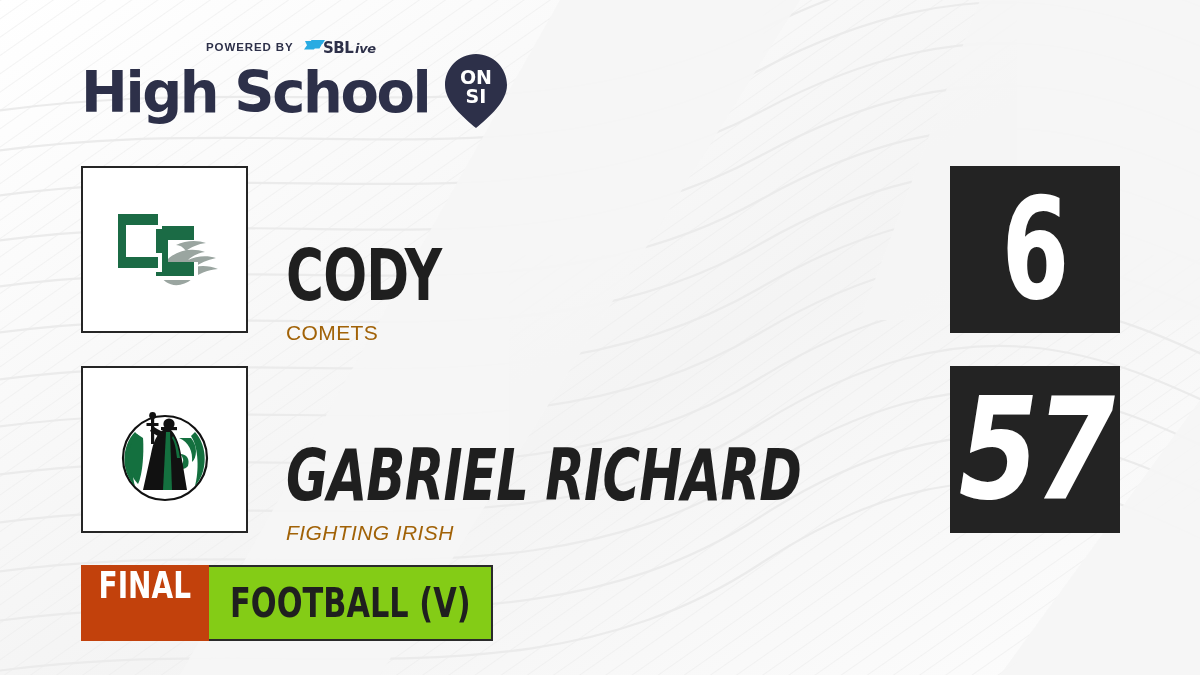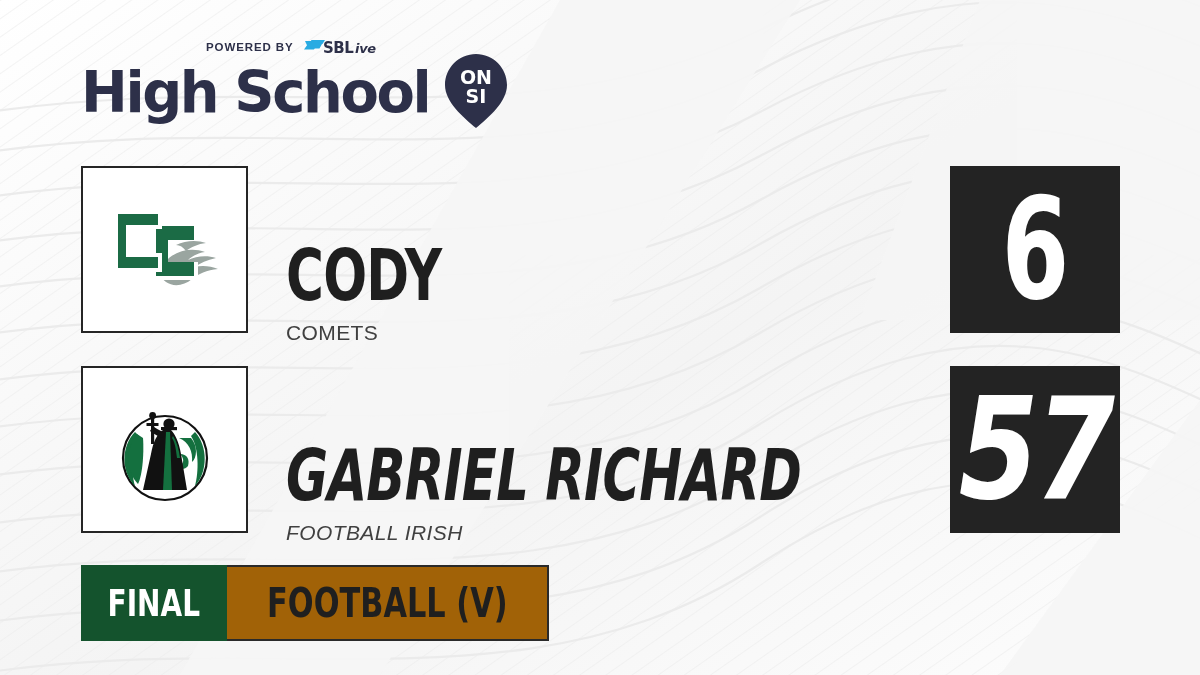--- a/index.html
+++ b/index.html
@@ -91,21 +91,21 @@
     white-space:nowrap;
     transform-origin:left center;
   }
   #team-name-0 { font-size:68px; letter-spacing:-1px; transform:scaleX(0.76) scaleY(1.05); }
   #team-name-1 { font-size:68px; letter-spacing:-1px; transform:scaleX(0.755) scaleY(1.05); }
   .team-mascot {
     font-family:"Liberation Sans", sans-serif;
     font-weight:normal;
     font-size:21px;
     letter-spacing:0.4px;
-    color:#404040;
+    color:#a16207;
     margin-top:17px;
     white-space:nowrap;
   }
 
   .score-box {
     position:absolute; left:950px; top:0;
     width:170px; height:167px;
     background:#232323;
     display:flex; align-items:center; justify-content:center;
     overflow:visible;
@@ -121,39 +121,39 @@
   #score-value-0 { font-size:125px; transform:scaleX(0.78) scaleY(1.12); }
   #score-value-1 { font-size:125px; transform:scaleX(0.92) scaleY(1.12); letter-spacing:-4px; }
 
   
   #status-bar {
     position:absolute; left:81px; top:565px;
     height:76px;
     display:flex; align-items:stretch;
   }
   #status-state {
-    background:#14532d;
-    width:146px;
-    display:flex; align-items:center; justify-content:center;
+    background:#c2410c;
+    width:128px;
+    display:flex; align-items:flex-start; justify-content:center;
   }
   #status-state-label {
     font-family:"DejaVu Sans", sans-serif;
     font-weight:bold;
     font-size:35px;
     color:#ffffff;
     letter-spacing:0px;
     transform:scaleX(0.80) scaleY(1.08);
     transform-origin:center;
     white-space:nowrap;
   }
   #status-sport {
-    background:#a16207;
+    background:#84cc16;
     border:2px solid #2a2a2a;
     border-left:none;
-    width:322px;
+    width:284px;
     display:flex; align-items:center; justify-content:center;
   }
   #status-sport-label {
     font-family:"DejaVu Sans", sans-serif;
     font-weight:bold;
     font-size:38px;
     color:#1f1f1f;
     letter-spacing:0px;
     transform:scaleX(0.80) scaleY(1.08);
     transform-origin:center;
@@ -280,21 +280,21 @@
         <path d="M50 36 C46 34, 42 32, 40 30 L37 35 C41 38, 46 41, 50 42 Z" fill="#111111"></path>
 
         <path d="M53 36 L57 36 L59 94 L50 94 Z" fill="#14703f"></path>
 
         <path d="M60 40 C64 46, 66 54, 67 62 L64 62 C63 54, 62 46, 59 42 Z" fill="#14703f"></path>
       </svg>
     </div>
 
     <div class="team-text">
       <div class="team-name" id="team-name-1">GABRIEL RICHARD</div>
-      <div class="team-mascot">FOOTBALL IRISH</div>
+      <div class="team-mascot">FIGHTING IRISH</div>
     </div>
 
     <div class="score-box">
       <span class="score-value" id="score-value-1">57</span>
     </div>
   </div>
 
   <div id="status-bar">
     <div id="status-state">
       <span id="status-state-label">FINAL</span>

